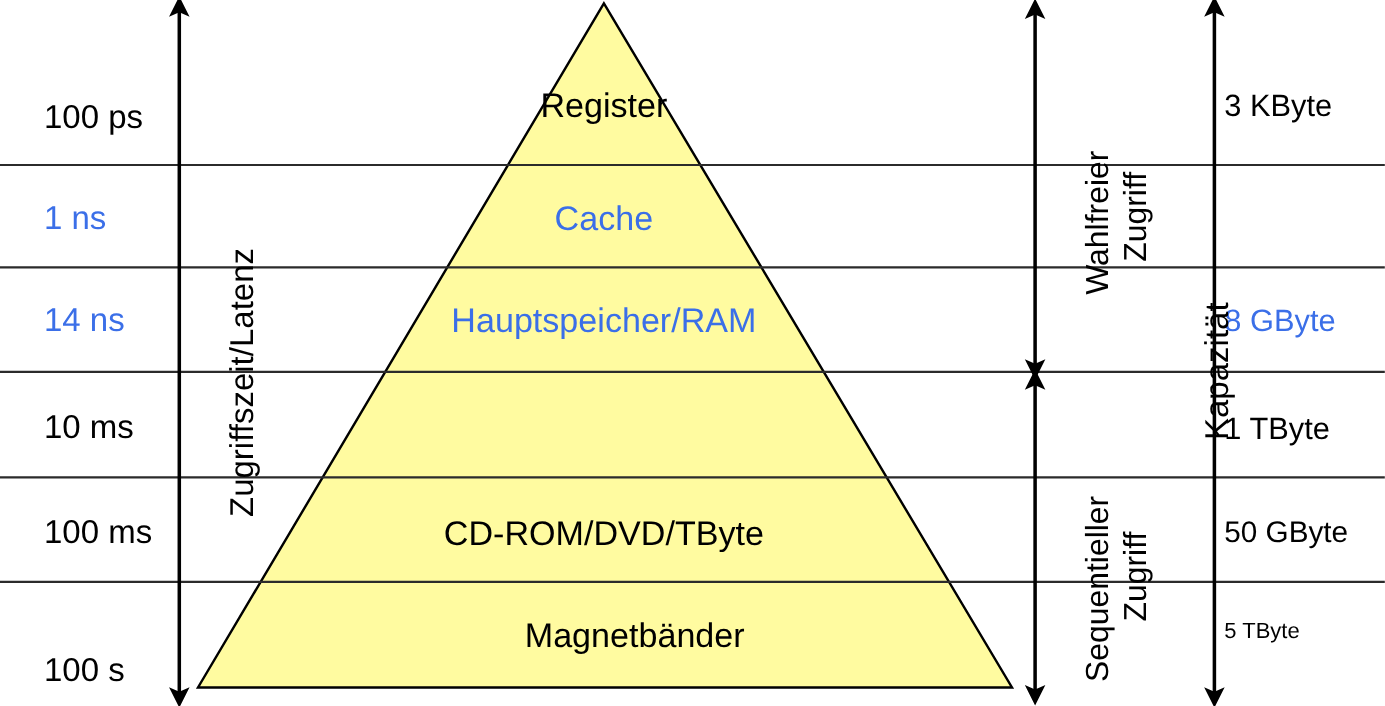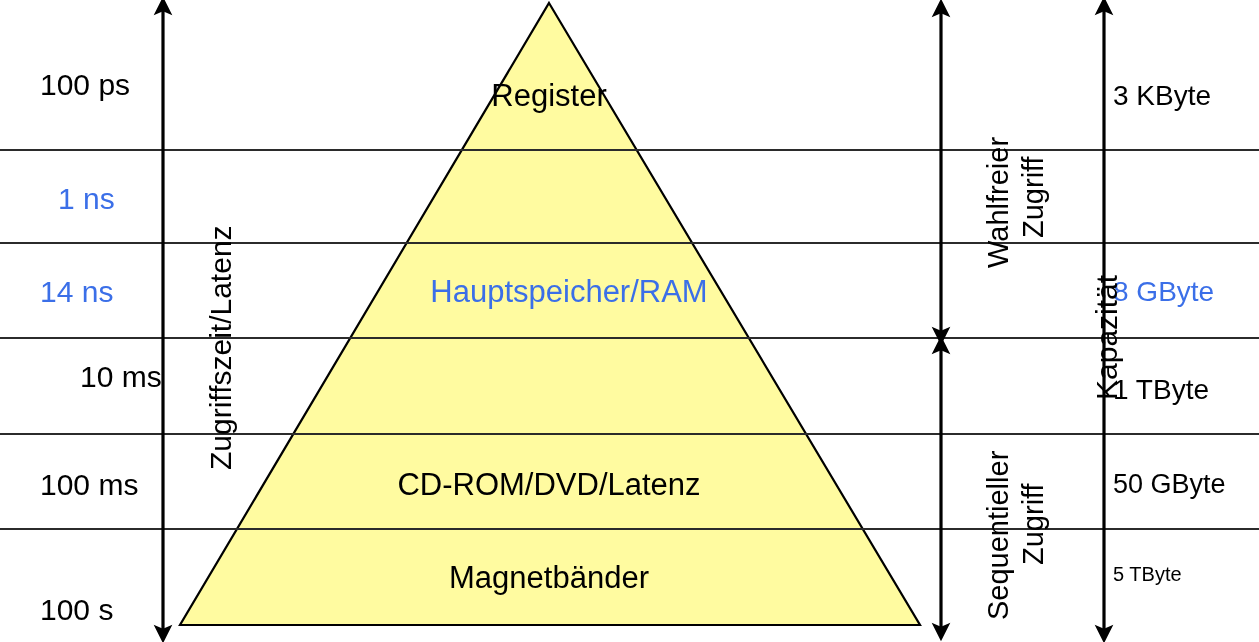--- a/index.html
+++ b/index.html
@@ -80,31 +80,32 @@
 
     <line x1="163" y1="6" x2="163" y2="634" stroke="#000" stroke-width="3.2" marker-start="url(#arrEnd)" marker-end="url(#arrEnd)"></line>
 
     <line x1="941" y1="8" x2="941" y2="336" stroke="#000" stroke-width="3.2" marker-start="url(#arrEnd)" marker-end="url(#arrEnd)"></line>
 
     <line x1="941" y1="345" x2="941" y2="632" stroke="#000" stroke-width="3.2" marker-start="url(#arrEnd)" marker-end="url(#arrEnd)"></line>
 
     <line x1="1104" y1="6" x2="1104" y2="634" stroke="#000" stroke-width="3.2" marker-start="url(#arrEnd)" marker-end="url(#arrEnd)"></line>
   </svg>
 
-  <div class="lbl lat-lbl" style="top:70px;">100 ps</div>
-  <div class="lbl lat-lbl blue" style="top:184px;margin-left:18px;">1 ns</div>
+  <div class="lbl lat-lbl" style="top:92px;">100 ps</div>
+  <div class="lbl lat-lbl blue" style="top:184px;">1 ns</div>
   <div class="lbl lat-lbl blue" style="top:277px;">14 ns</div>
-  <div class="lbl lat-lbl" style="top:362px;margin-left:40px;">10 ms</div>
+  <div class="lbl lat-lbl" style="top:374px;">10 ms</div>
   <div class="lbl lat-lbl" style="top:470px;">100 ms</div>
   <div class="lbl lat-lbl" style="top:563px;margin-top:32px;">100 s</div>
 
   <div class="lbl tier-lbl" style="top:80px;">Register</div>
-  <div class="lbl tier-lbl blue" style="top:276px;padding-left:20px;">Hauptspeicher/RAM</div>
-  <div class="lbl tier-lbl" style="top:469px;">CD-ROM/DVD/Latenz</div>
-  <div class="lbl tier-lbl" style="top:562px;">Magnetbänder</div>
+  <div class="lbl tier-lbl blue" style="top:183px;">Cache</div>
+  <div class="lbl tier-lbl blue" style="top:276px;">Hauptspeicher/RAM</div>
+  <div class="lbl tier-lbl" style="top:469px;">CD-ROM/DVD/TByte</div>
+  <div class="lbl tier-lbl" style="top:562px;padding-left:28px;">Magnetbänder</div>
 
   <div class="lbl cap-lbl" style="top:82px;font-size:28px;">3 KByte</div>
   <div class="lbl cap-lbl blue" style="top:278px;font-size:28px;">8 GByte</div>
   <div class="lbl cap-lbl" style="top:376px;font-size:28px;">1 TByte</div>
   <div class="lbl cap-lbl" style="top:471px;font-size:27px;">50 GByte</div>
   <div class="lbl cap-lbl" style="top:564px;font-size:20px;">5 TByte</div>
 
   <div class="vlbl" style="left:206px; top:470px;">Zugriffszeit/Latenz</div>
 
   <div class="vlbl two" style="left:984px; top:268px;">Wahlfreier</div>

